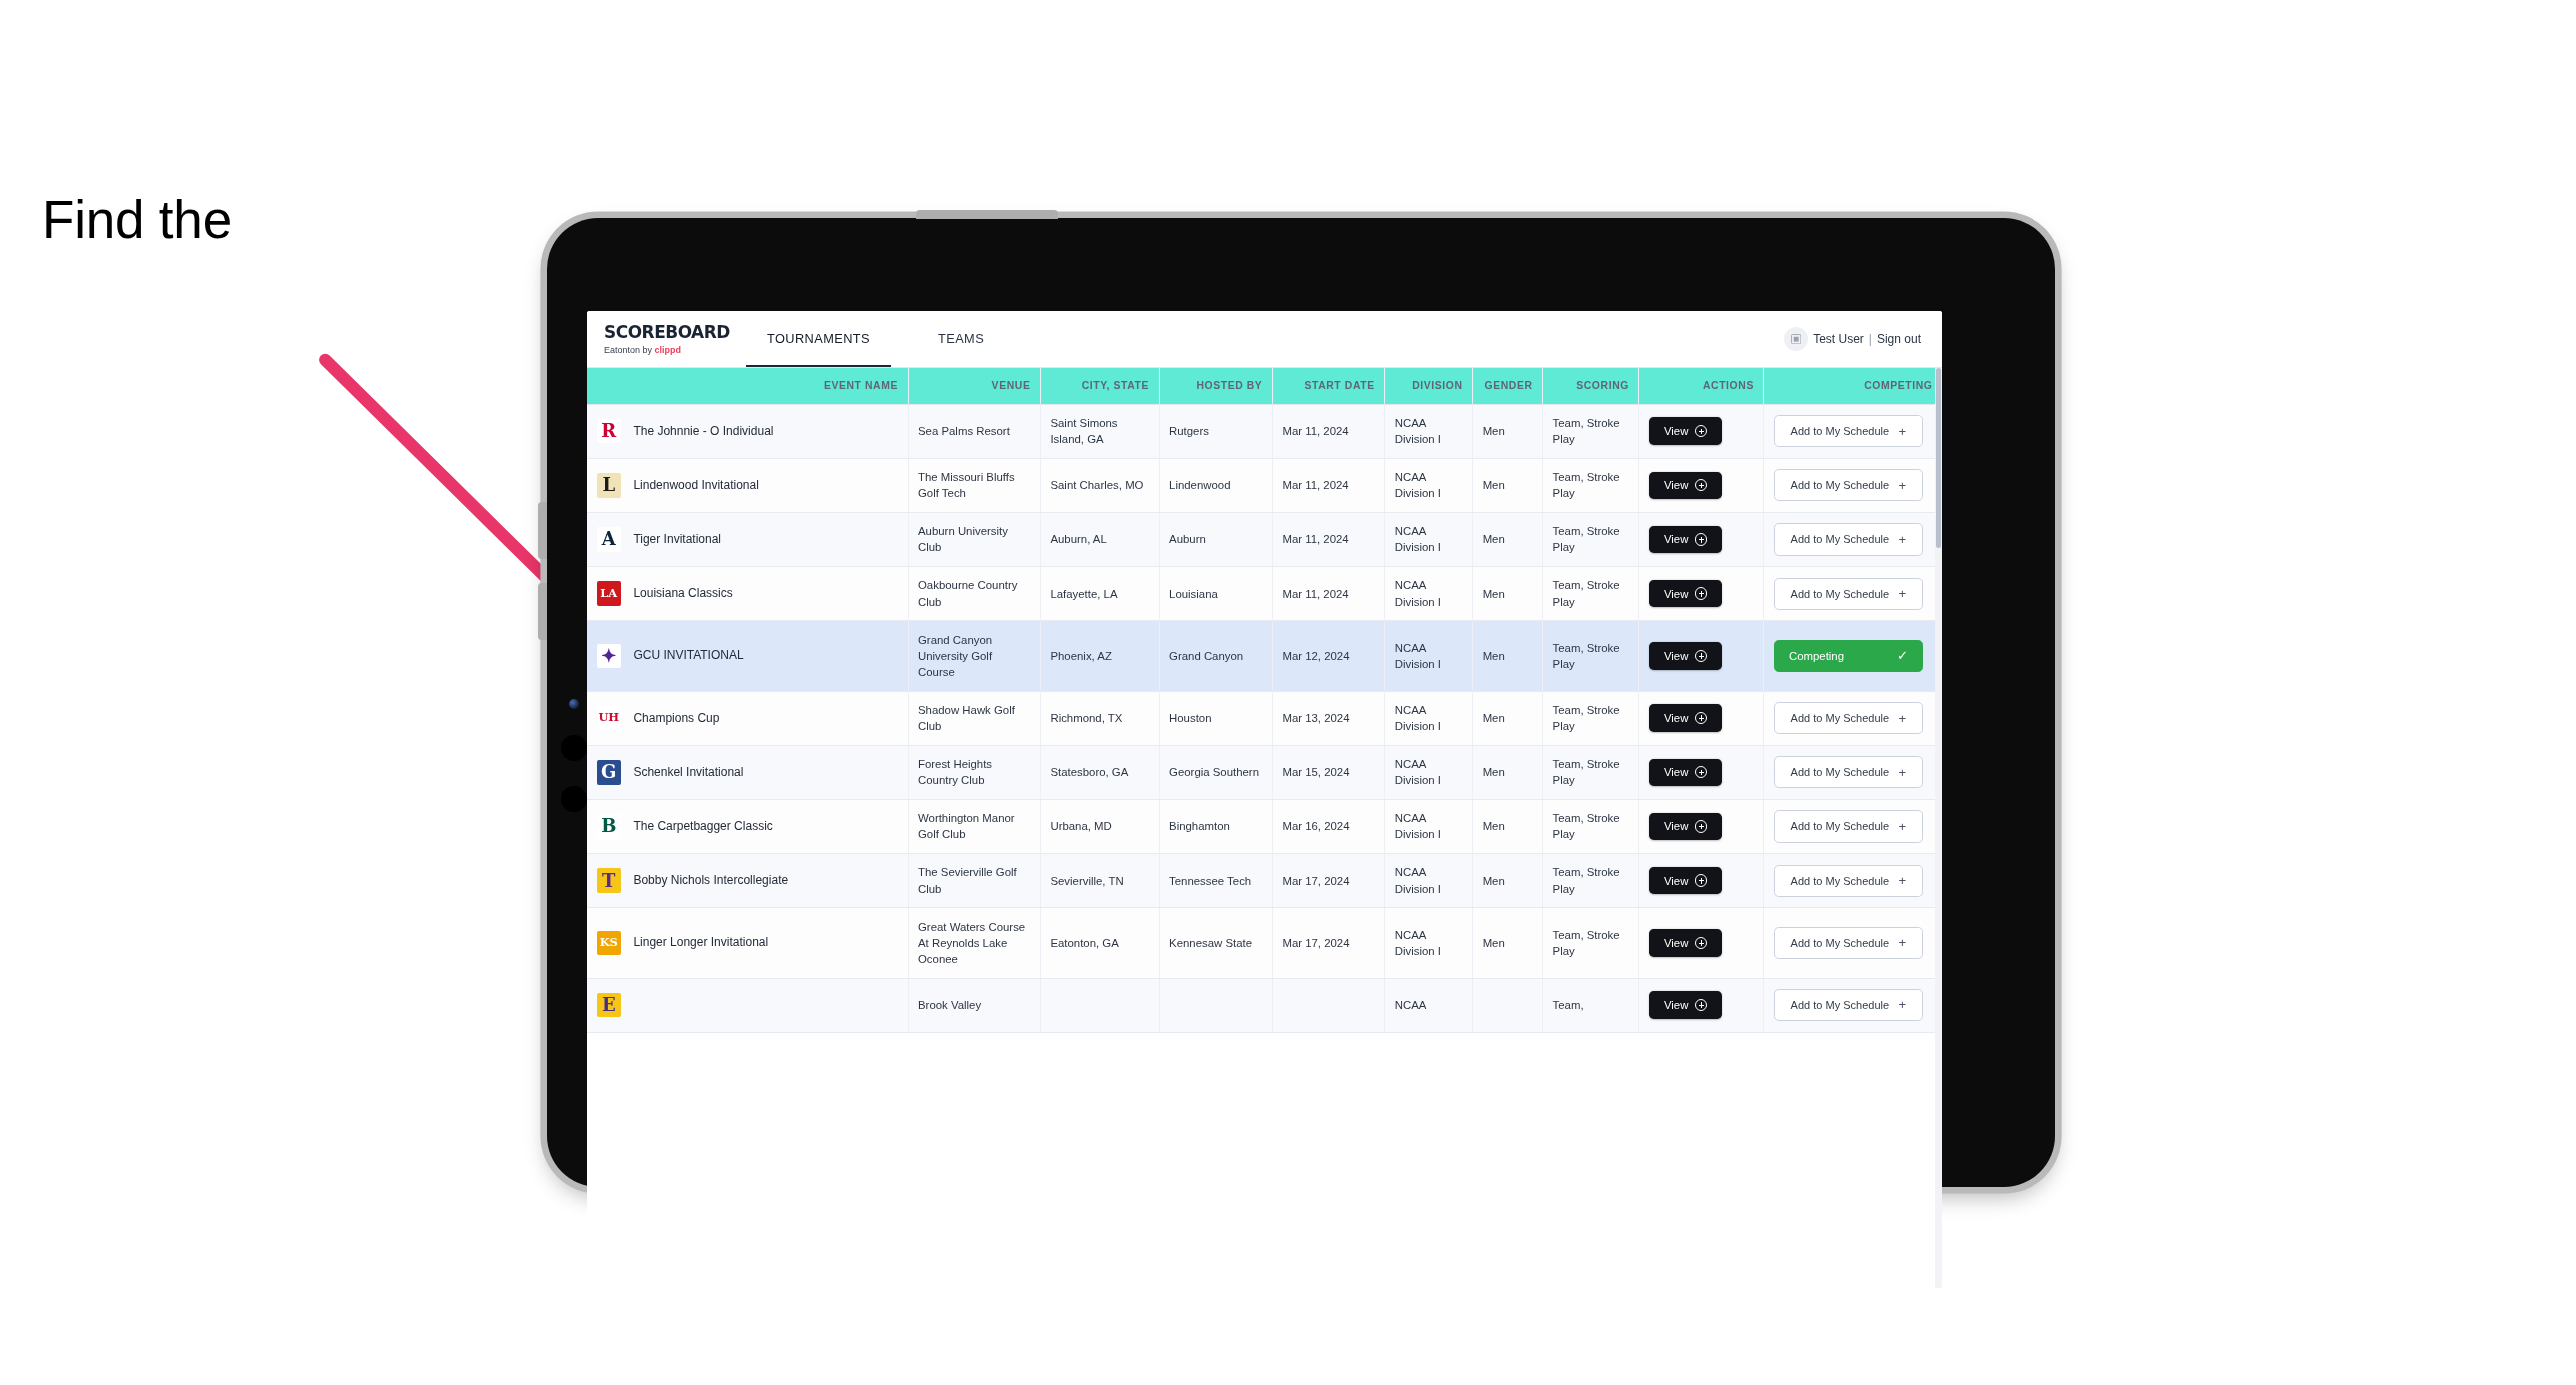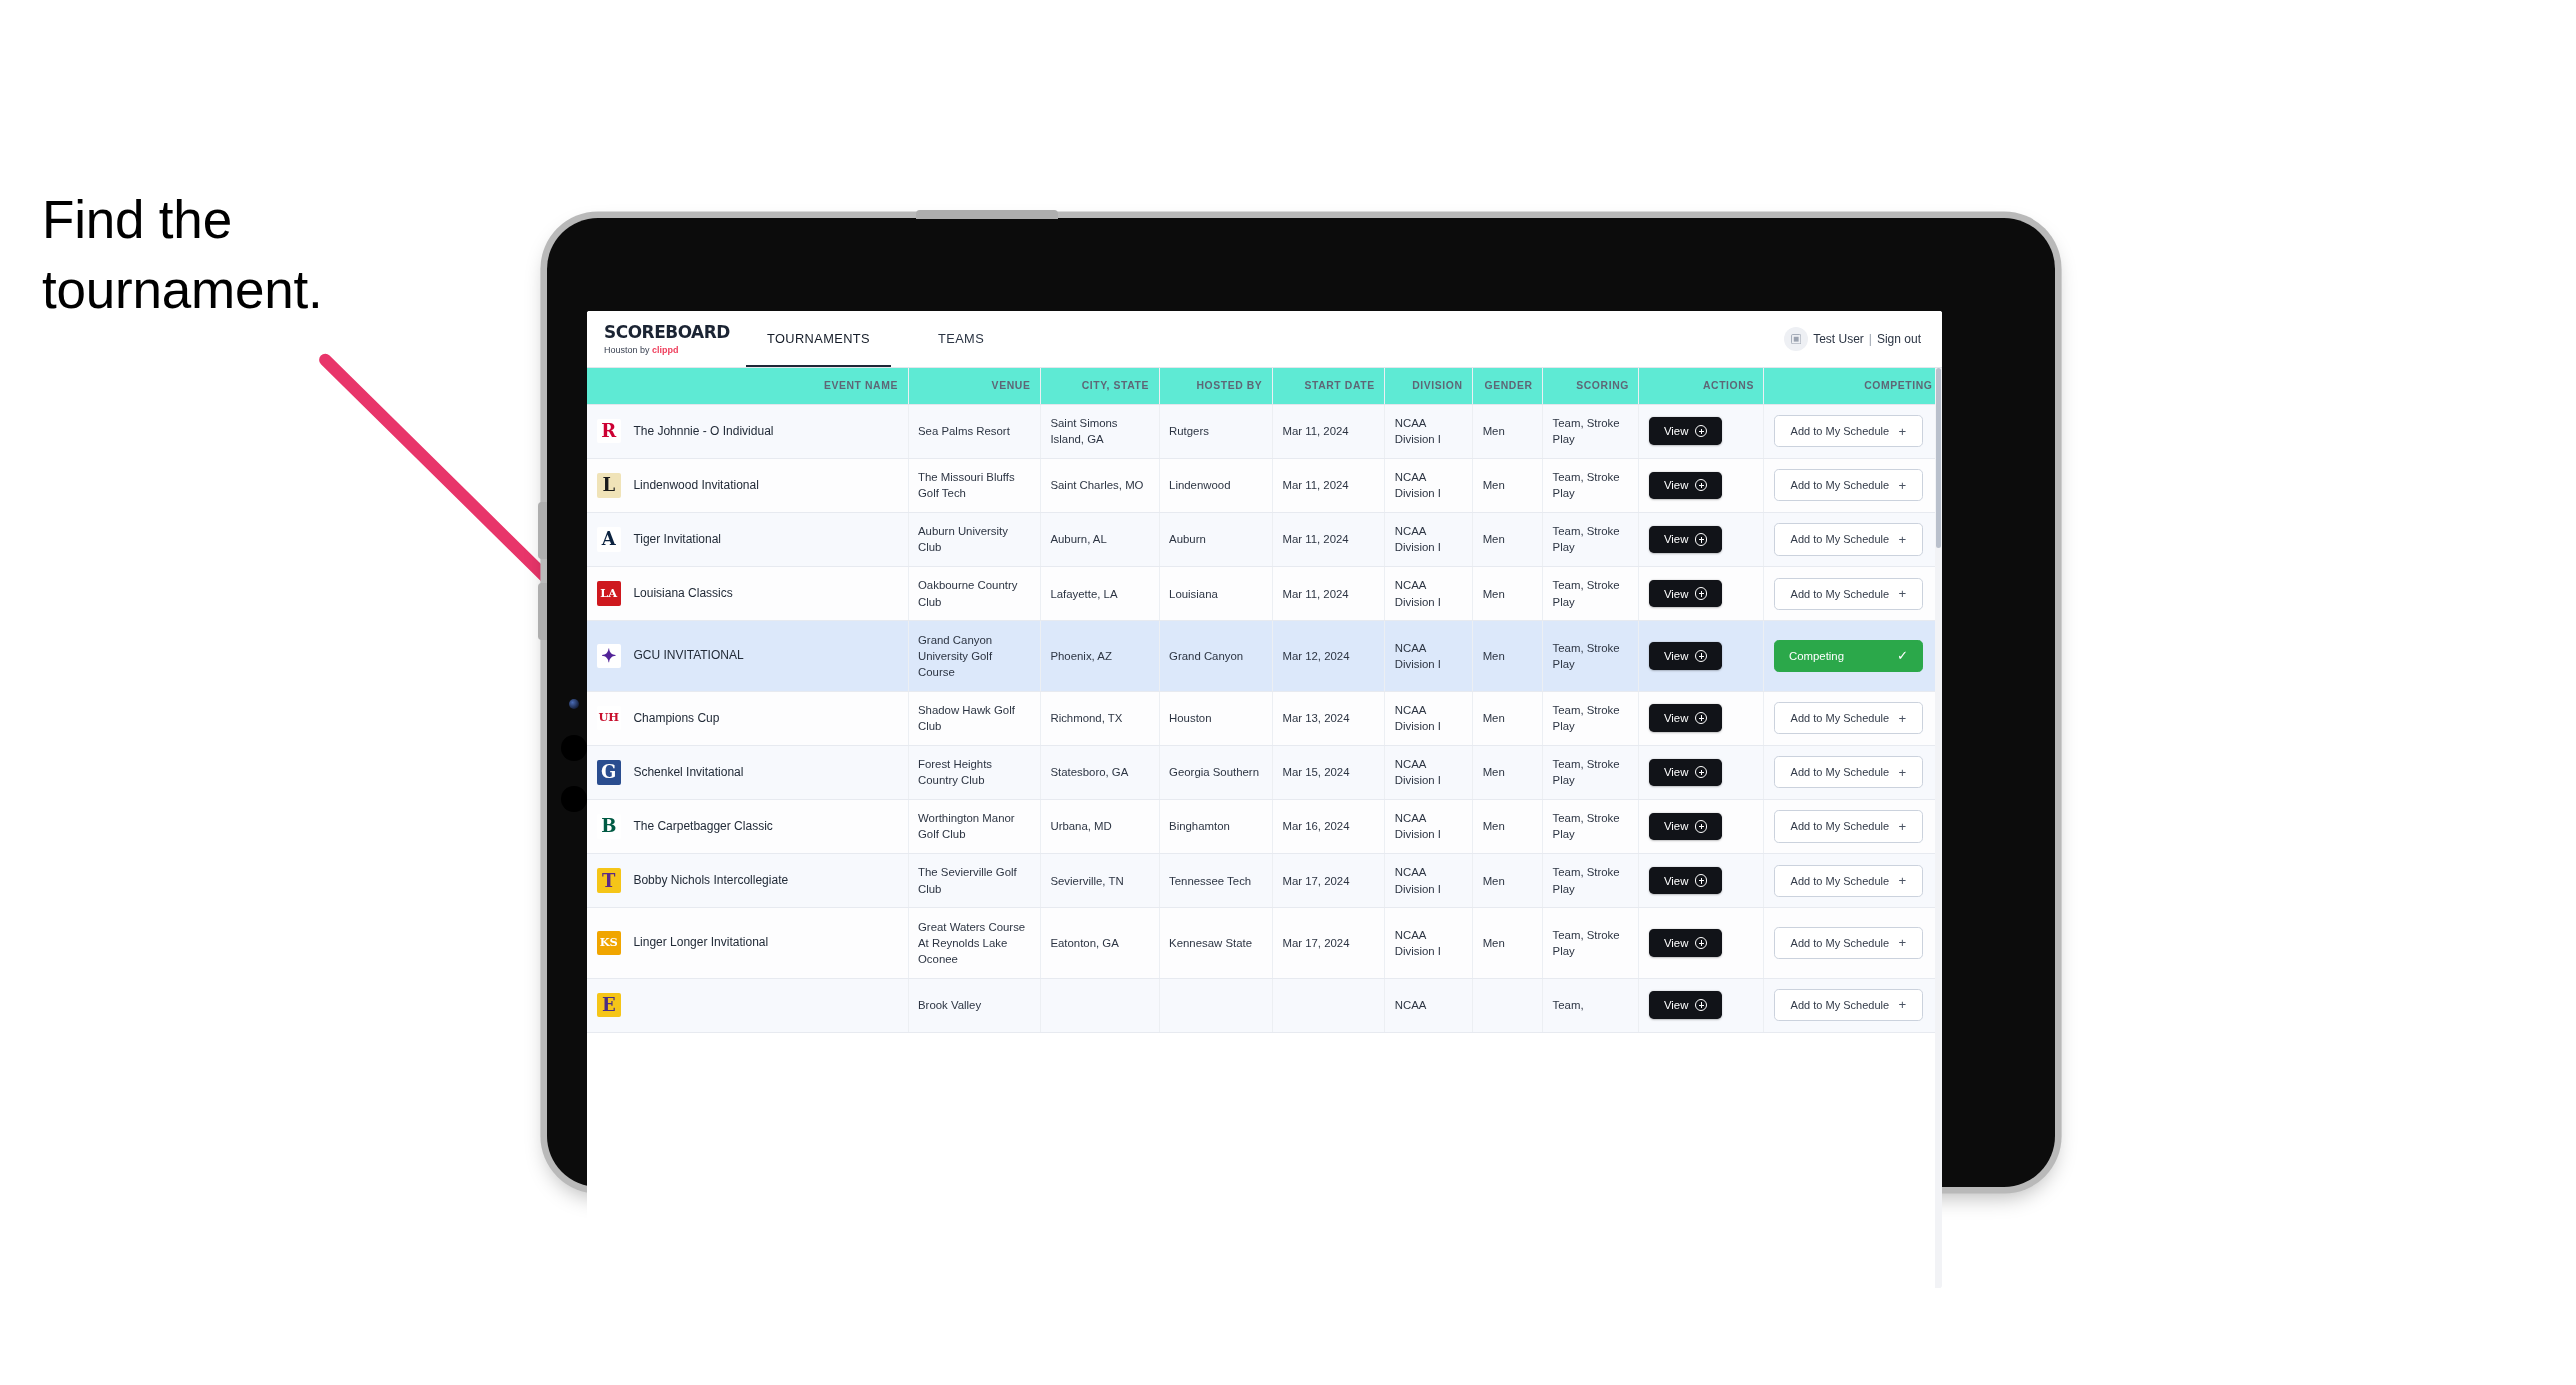--- a/index.html
+++ b/index.html
@@ -232,21 +232,20 @@
     background: #b9c0cc; border-radius: 2.8px;
   }
 </style>
 </head>
 <body>
 
 <div id="page">
 
   <div class="annot" id="annot-left">
     <div>Find the</div>
-    <div>tournament.</div>
   </div>
 
 
   <svg class="arrow-svg" id="arrow-left" style="left:312px; top:341px; width:322px; height:322px;" viewBox="0 0 340 340">
     <line x1="14" y1="20" x2="292" y2="294" stroke="#e8356a" stroke-width="13" stroke-linecap="round"></line>
     <polygon points="324,330 258,306 294,270" fill="#e8356a"></polygon>
   </svg>
 
   <svg class="arrow-svg" id="arrow-right" style="left:1845px; top:492px; width:255px; height:189px;" viewBox="0 0 270 200">
     <line x1="212" y1="44" x2="62" y2="148" stroke="#e8356a" stroke-width="13" stroke-linecap="round"></line>
@@ -260,21 +259,21 @@
     <div id="cam-lens"></div>
     <div id="cam-dot-a"></div>
     <div id="cam-dot-b"></div>
 
     <div id="screen">
       <div id="app">
 
         <div id="topbar">
           <div id="brand">
             <div id="brand-title">SCOREBOARD</div>
-            <div id="brand-sub"><span>Houston by </span><span class="clippd">clippd</span></div>
+            <div id="brand-sub"><span>Eatonton by </span><span class="clippd">clippd</span></div>
           </div>
 
           <div id="nav">
             <div class="nav-tab active">TOURNAMENTS</div>
             <div class="nav-tab">TEAMS</div>
           </div>
 
           <div id="topbar-right">
             <div id="user-avatar">
               <svg viewBox="0 0 12 12">

